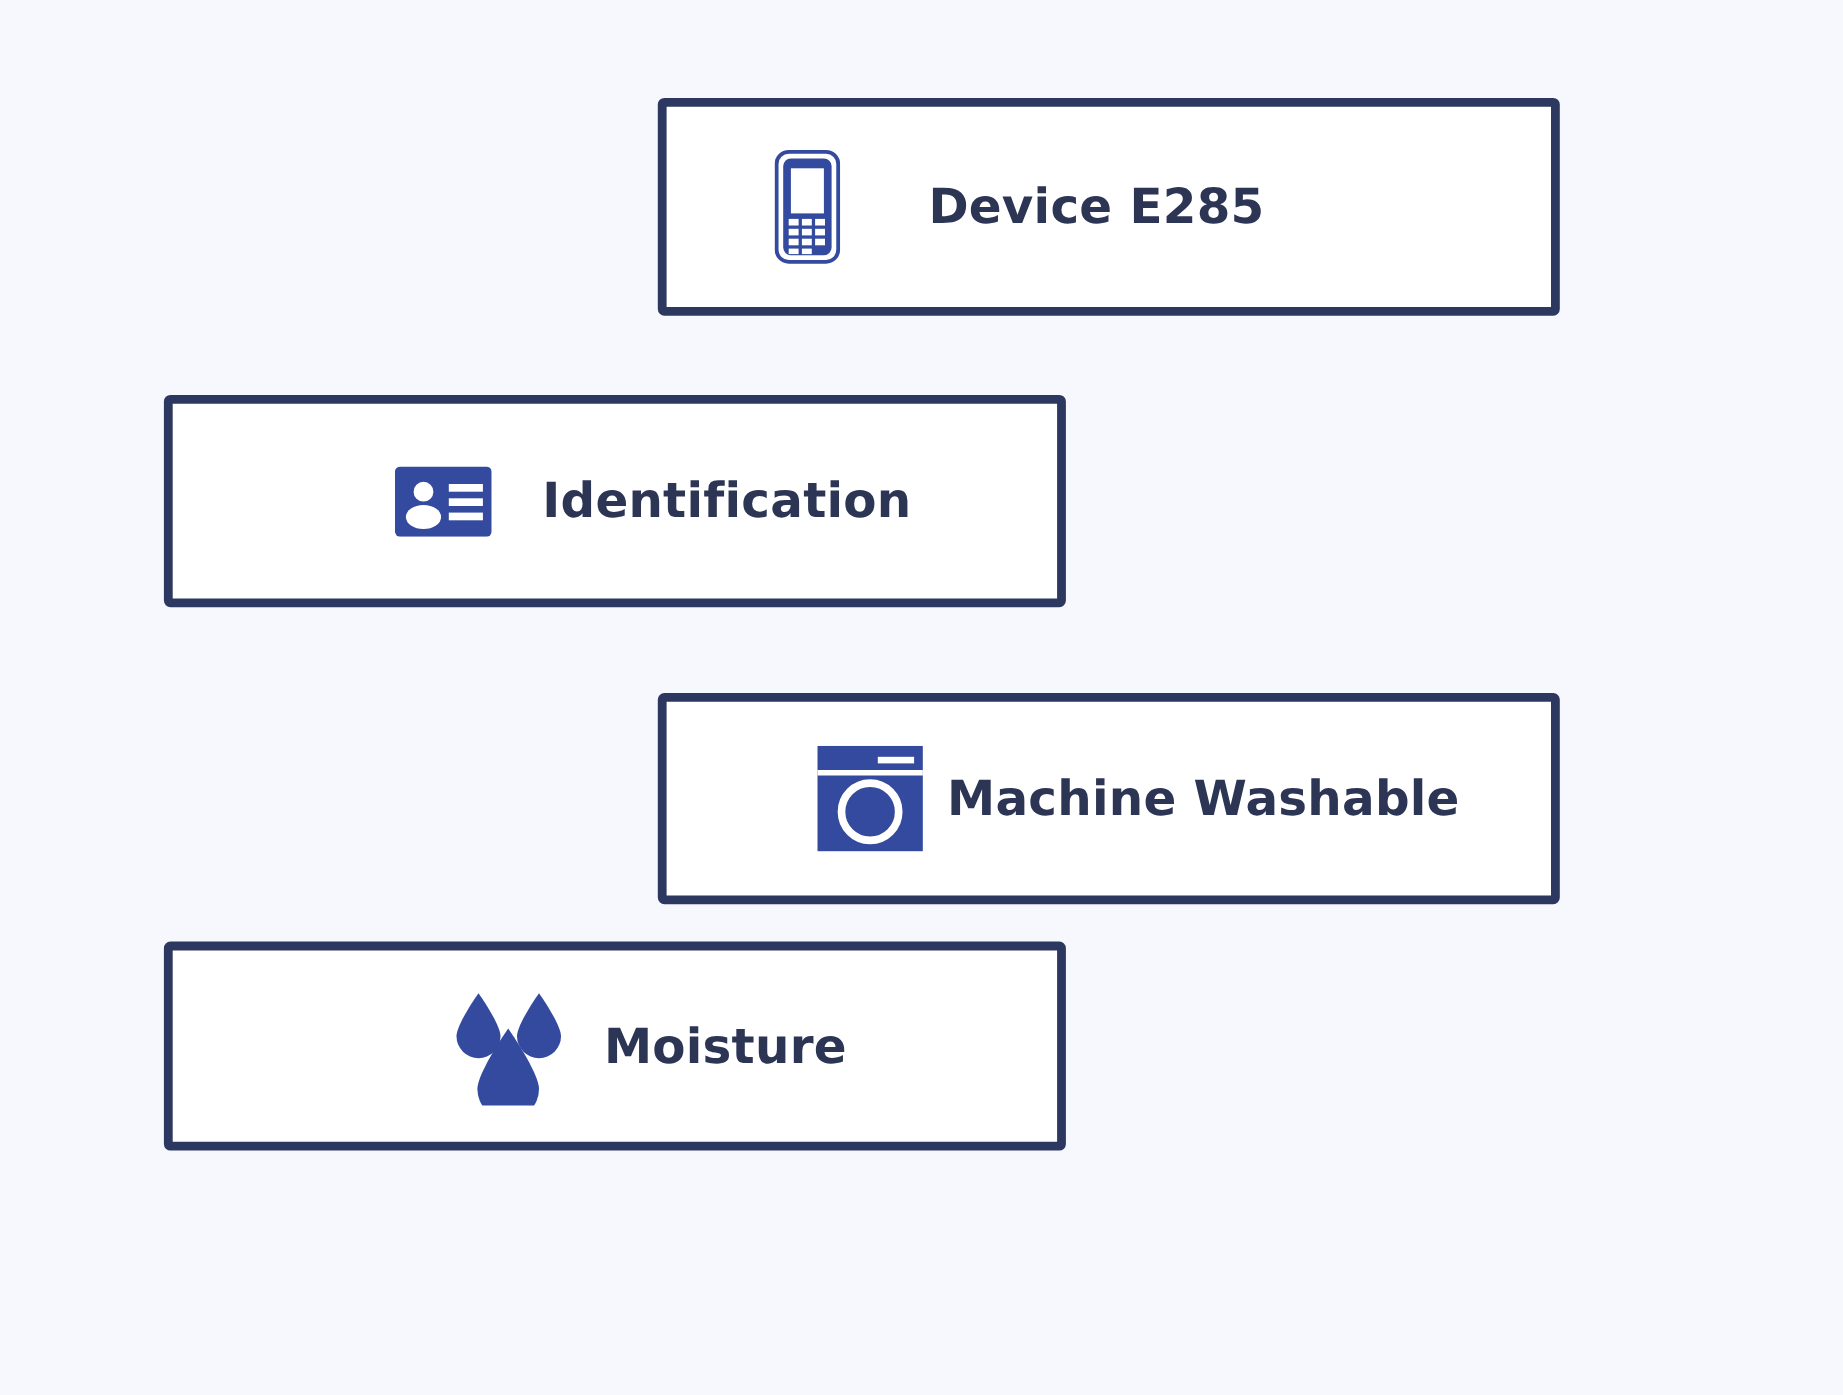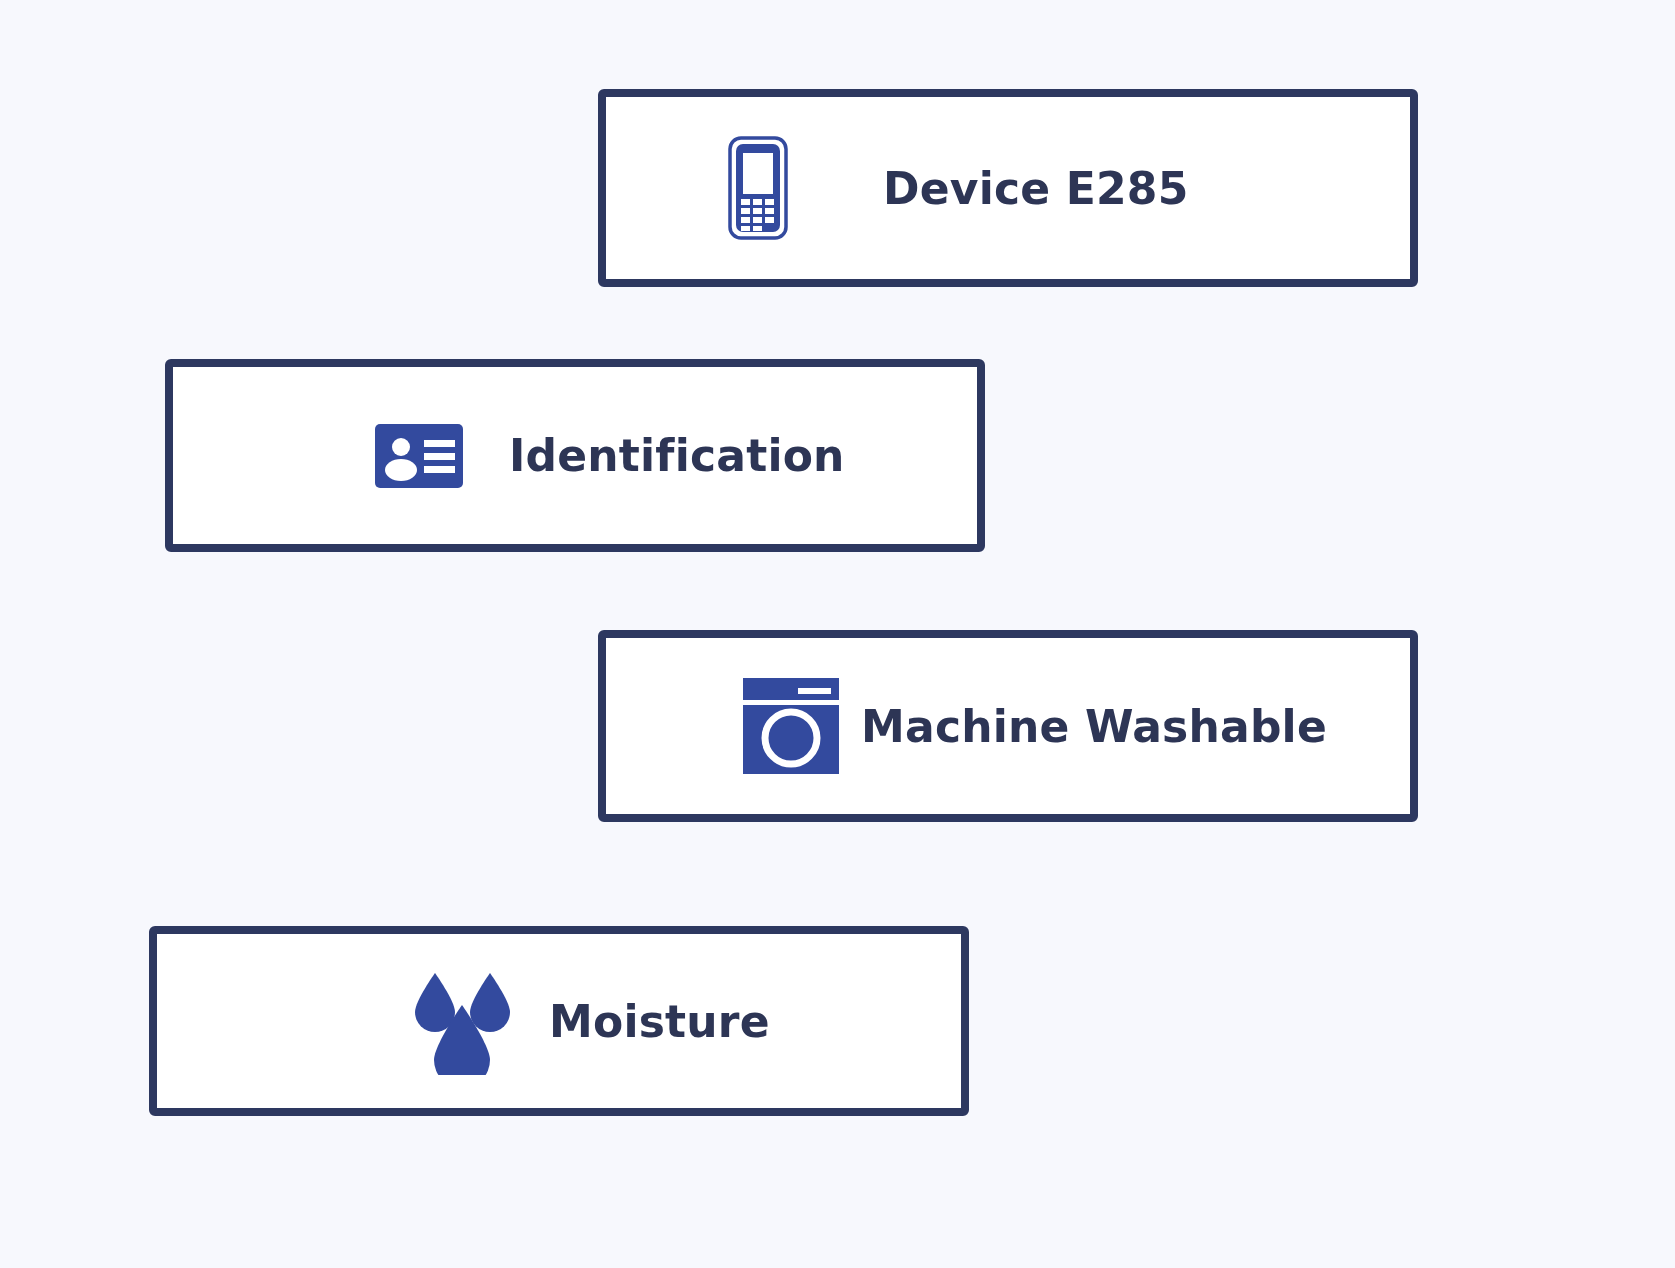--- a/index.html
+++ b/index.html
@@ -27,31 +27,31 @@
     box-sizing: border-box;
     background: #ffffff;
     border: 8px solid #2d3860;
     border-radius: 6px;
     display: flex;
     align-items: center;
   }
 
   
   .card-1 { left: 598px;  top: 89px;  width: 820px; height: 198px; }
-  .card-2 { left: 165px;  top: 359px; width: 820px; height: 193px; }
+  .card-2 { left: 149px;  top: 359px; width: 820px; height: 193px; }
   .card-3 { left: 598px;  top: 630px; width: 820px; height: 192px; }
-  .card-4 { left: 149px;  top: 926px; width: 820px; height: 190px; }
+  .card-4 { left: 149px;  top: 856px; width: 820px; height: 190px; }
 
   .card-inner {
     display: flex;
     align-items: center;
     width: 100%;
   }
   
-  .card-1 .card-inner { padding-left: 116px; gap: 15px; }
+  .card-1 .card-inner { padding-left: 92px; }
   .card-2 .card-inner { padding-left: 200px; }
   .card-3 .card-inner { padding-left: 135px; }
   .card-4 .card-inner { padding-left: 250px; }
 
   .icon-slot {
     flex: 0 0 auto;
     display: flex;
     align-items: center;
     justify-content: center;
   }

